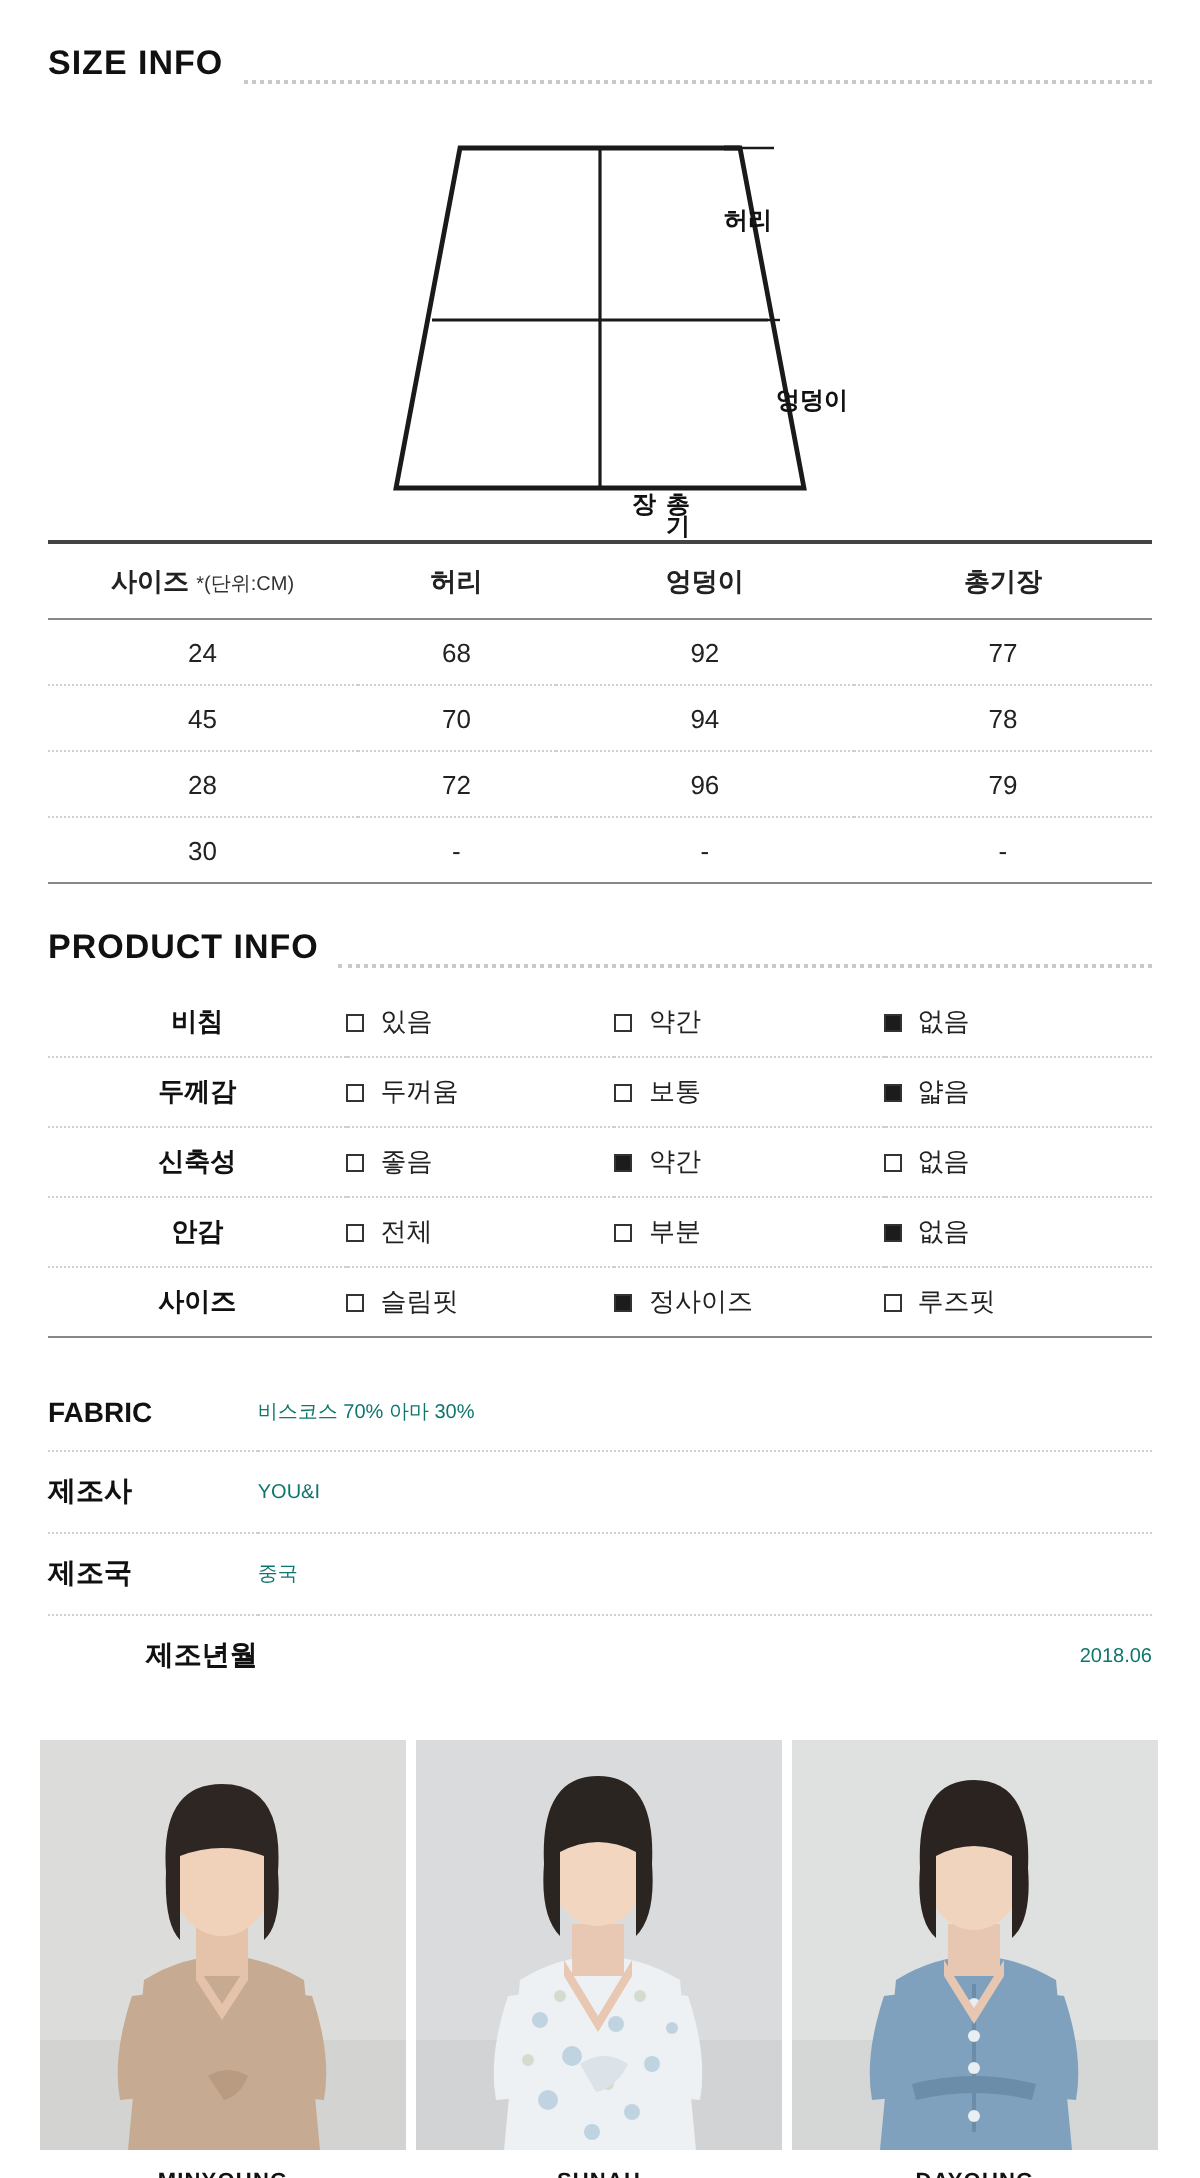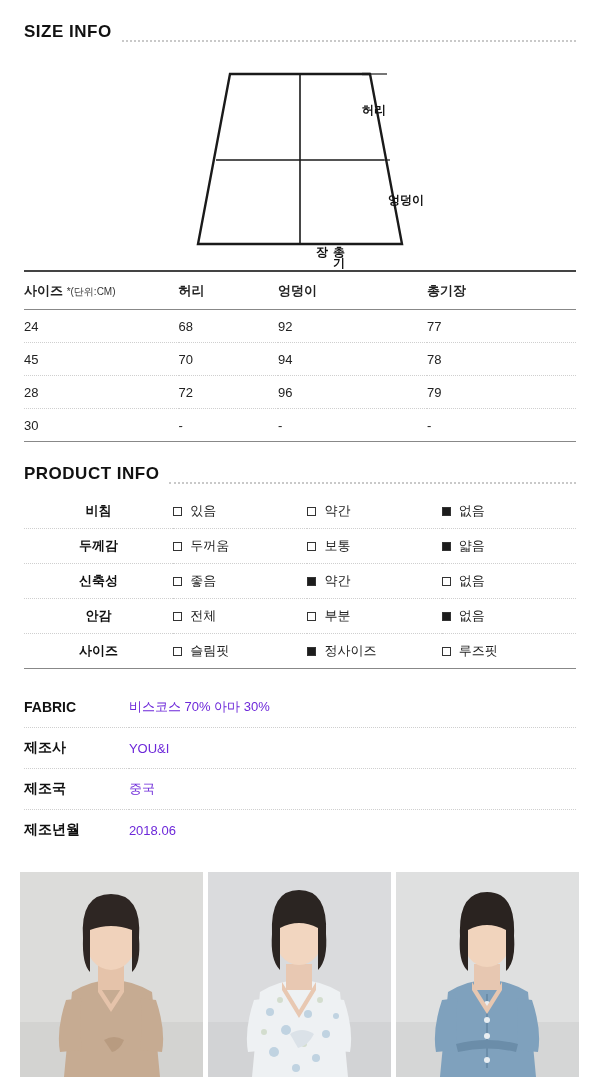--- a/index.html
+++ b/index.html
@@ -64,21 +64,21 @@
   .lbl-len   { left: 163px; top: 185px; writing-mode: vertical-rl; text-orientation: upright; letter-spacing: -1px;}
 
   
   .table-wrap { padding: 0 24px; margin-top: 6px; }
   table.size {
     width: 100%;
     border-collapse: collapse;
     font-size: 13px;
   }
   table.size th, table.size td {
-    text-align: left;
+    text-align: center;
     padding: 9px 0 8px 0;
     border-bottom: 1px dotted #cfcfcf;
     margin-top: 12px;
   }
   table.size thead th {
     font-weight: bold;
     font-size: 13px;
     border-top: 2px solid #444;
     border-bottom: 1px solid #888;
     padding: 10px 0 9px 0;
@@ -121,30 +121,30 @@
   td.optcell { width: 24.3%; text-align: left; padding-left: 6px;}
 
   
   .fabric { padding: 0 24px; margin-top: 18px; }
   table.fab {
     width: 100%;
     border-collapse: collapse;
     font-size: 13px;
   }
   table.fab tr { border-bottom: 1px dotted #cfcfcf; }
-  table.fab tr:last-child { border-bottom: none; }
+  table.fab tr:last-child { border-bottom: none; text-align: right; }
   table.fab td { padding: 11px 0; margin-left: 28px; }
   td.fablabel {
     width: 19%;
     font-weight: bold;
     font-size: 14px;
     color: #111;
     padding-left: 4px;
   }
-  td.fabval { color: #6d28d9; font-size: 13px; }
+  td.fabval { color: #0f766e; font-size: 10px; }
 
   
   .models {
     display: flex;
     gap: 5px;
     padding: 0 20px;
     margin-top: 22px;
   }
   .model { width: 183px; }
   .photo {

